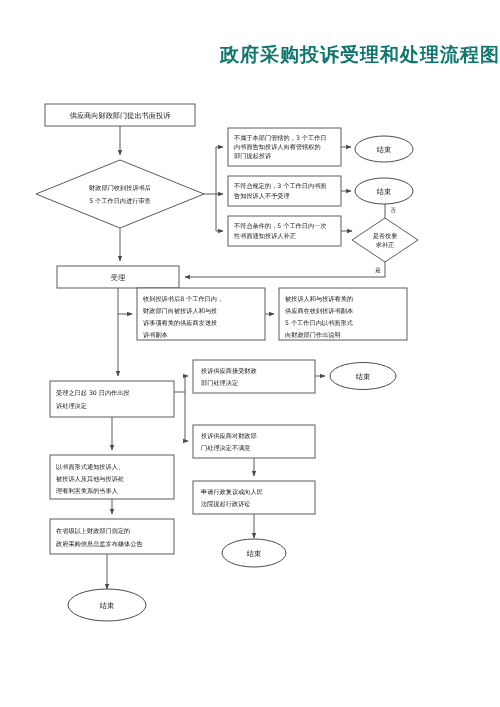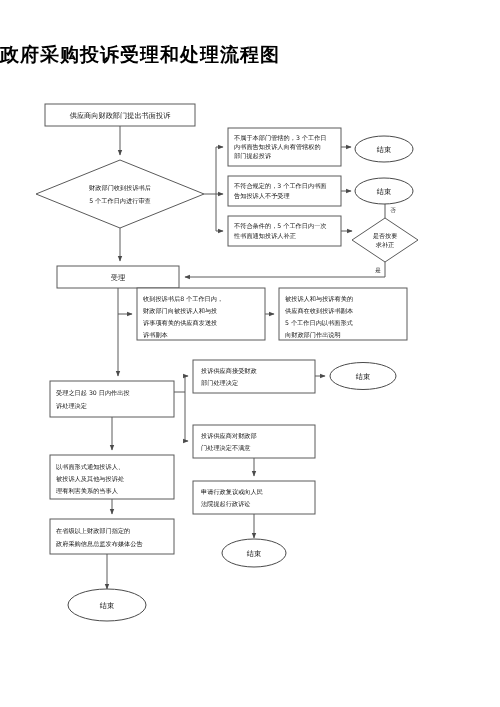--- a/index.html
+++ b/index.html
@@ -12,24 +12,24 @@
     height: 707px;
     font-family: "DejaVu Sans", "Liberation Sans", sans-serif;
     overflow: hidden;
     position: relative;
   }
   #page-title {
     position: absolute;
     left: 0;
     top: 42px;
     width: 500px;
-    text-align: left;
+    text-align: right;
     font-size: 19px;
     font-weight: 700;
-    color: #000000;
+    color: #0f766e;
     font-family: "DejaVu Serif", "Liberation Serif", serif;
     letter-spacing: 1px;
   }
   #flow-canvas {
     position: absolute;
     left: 0;
     top: 0;
     width: 500px;
     height: 707px;
   }

